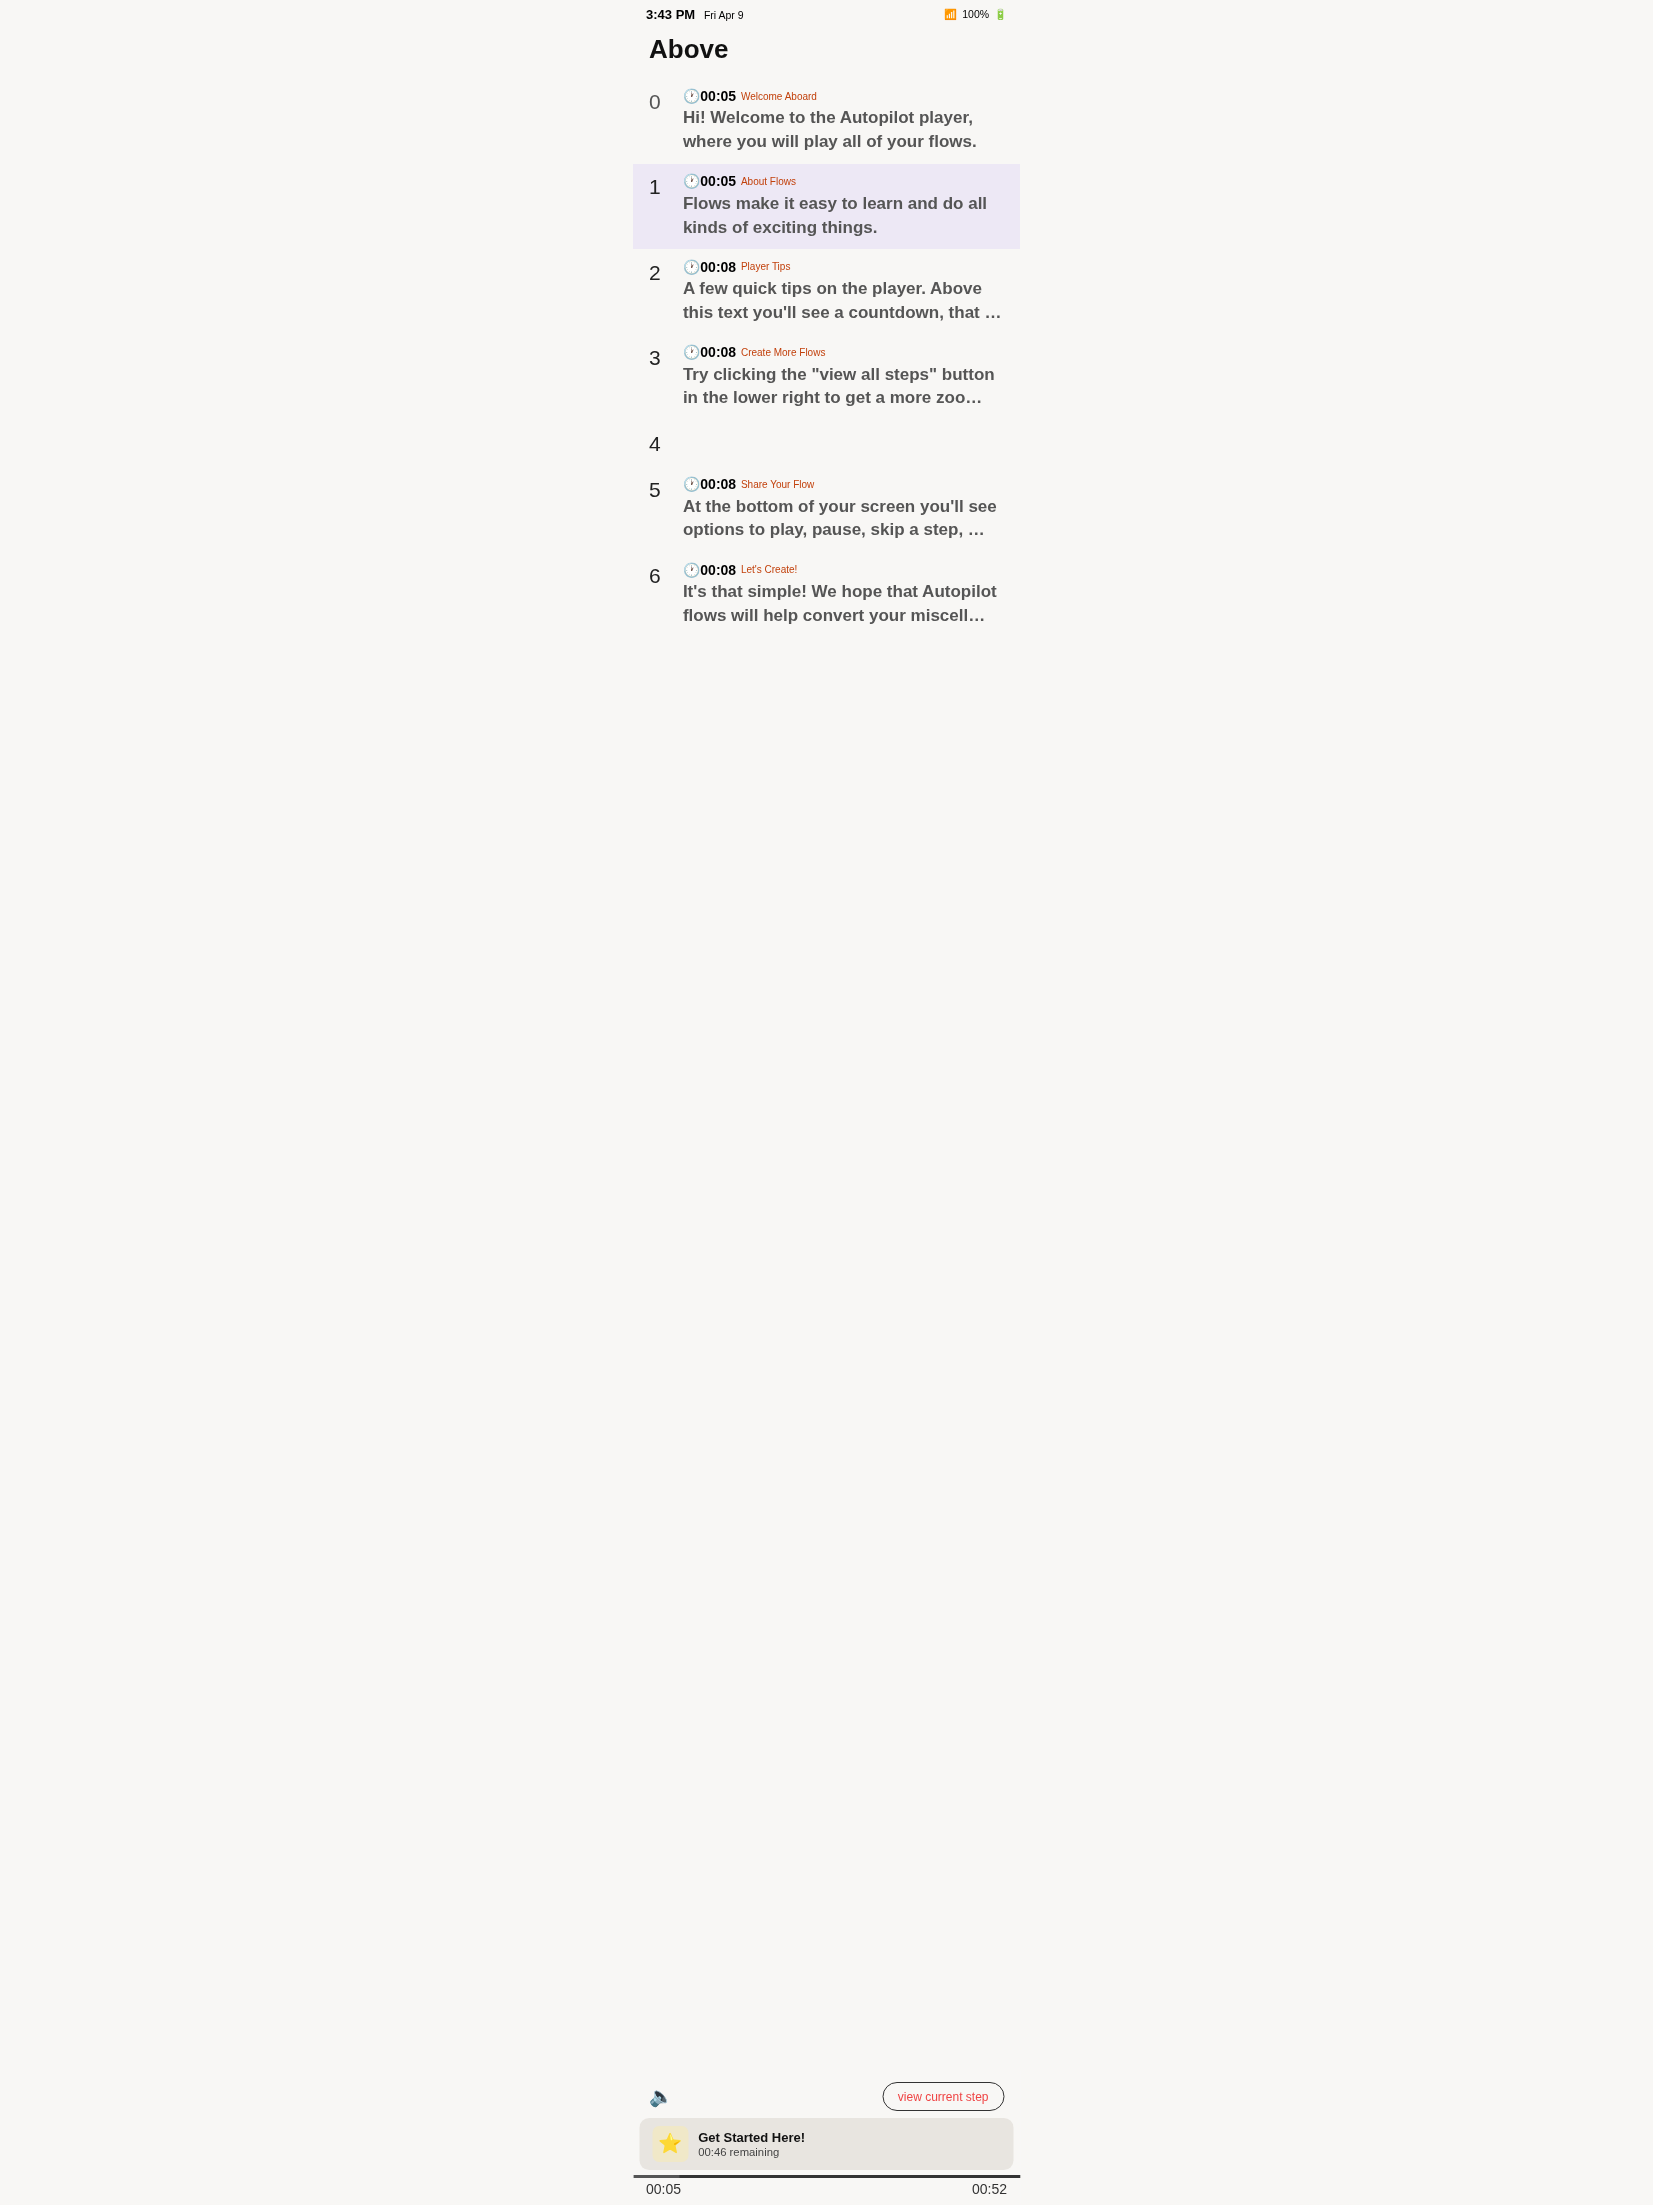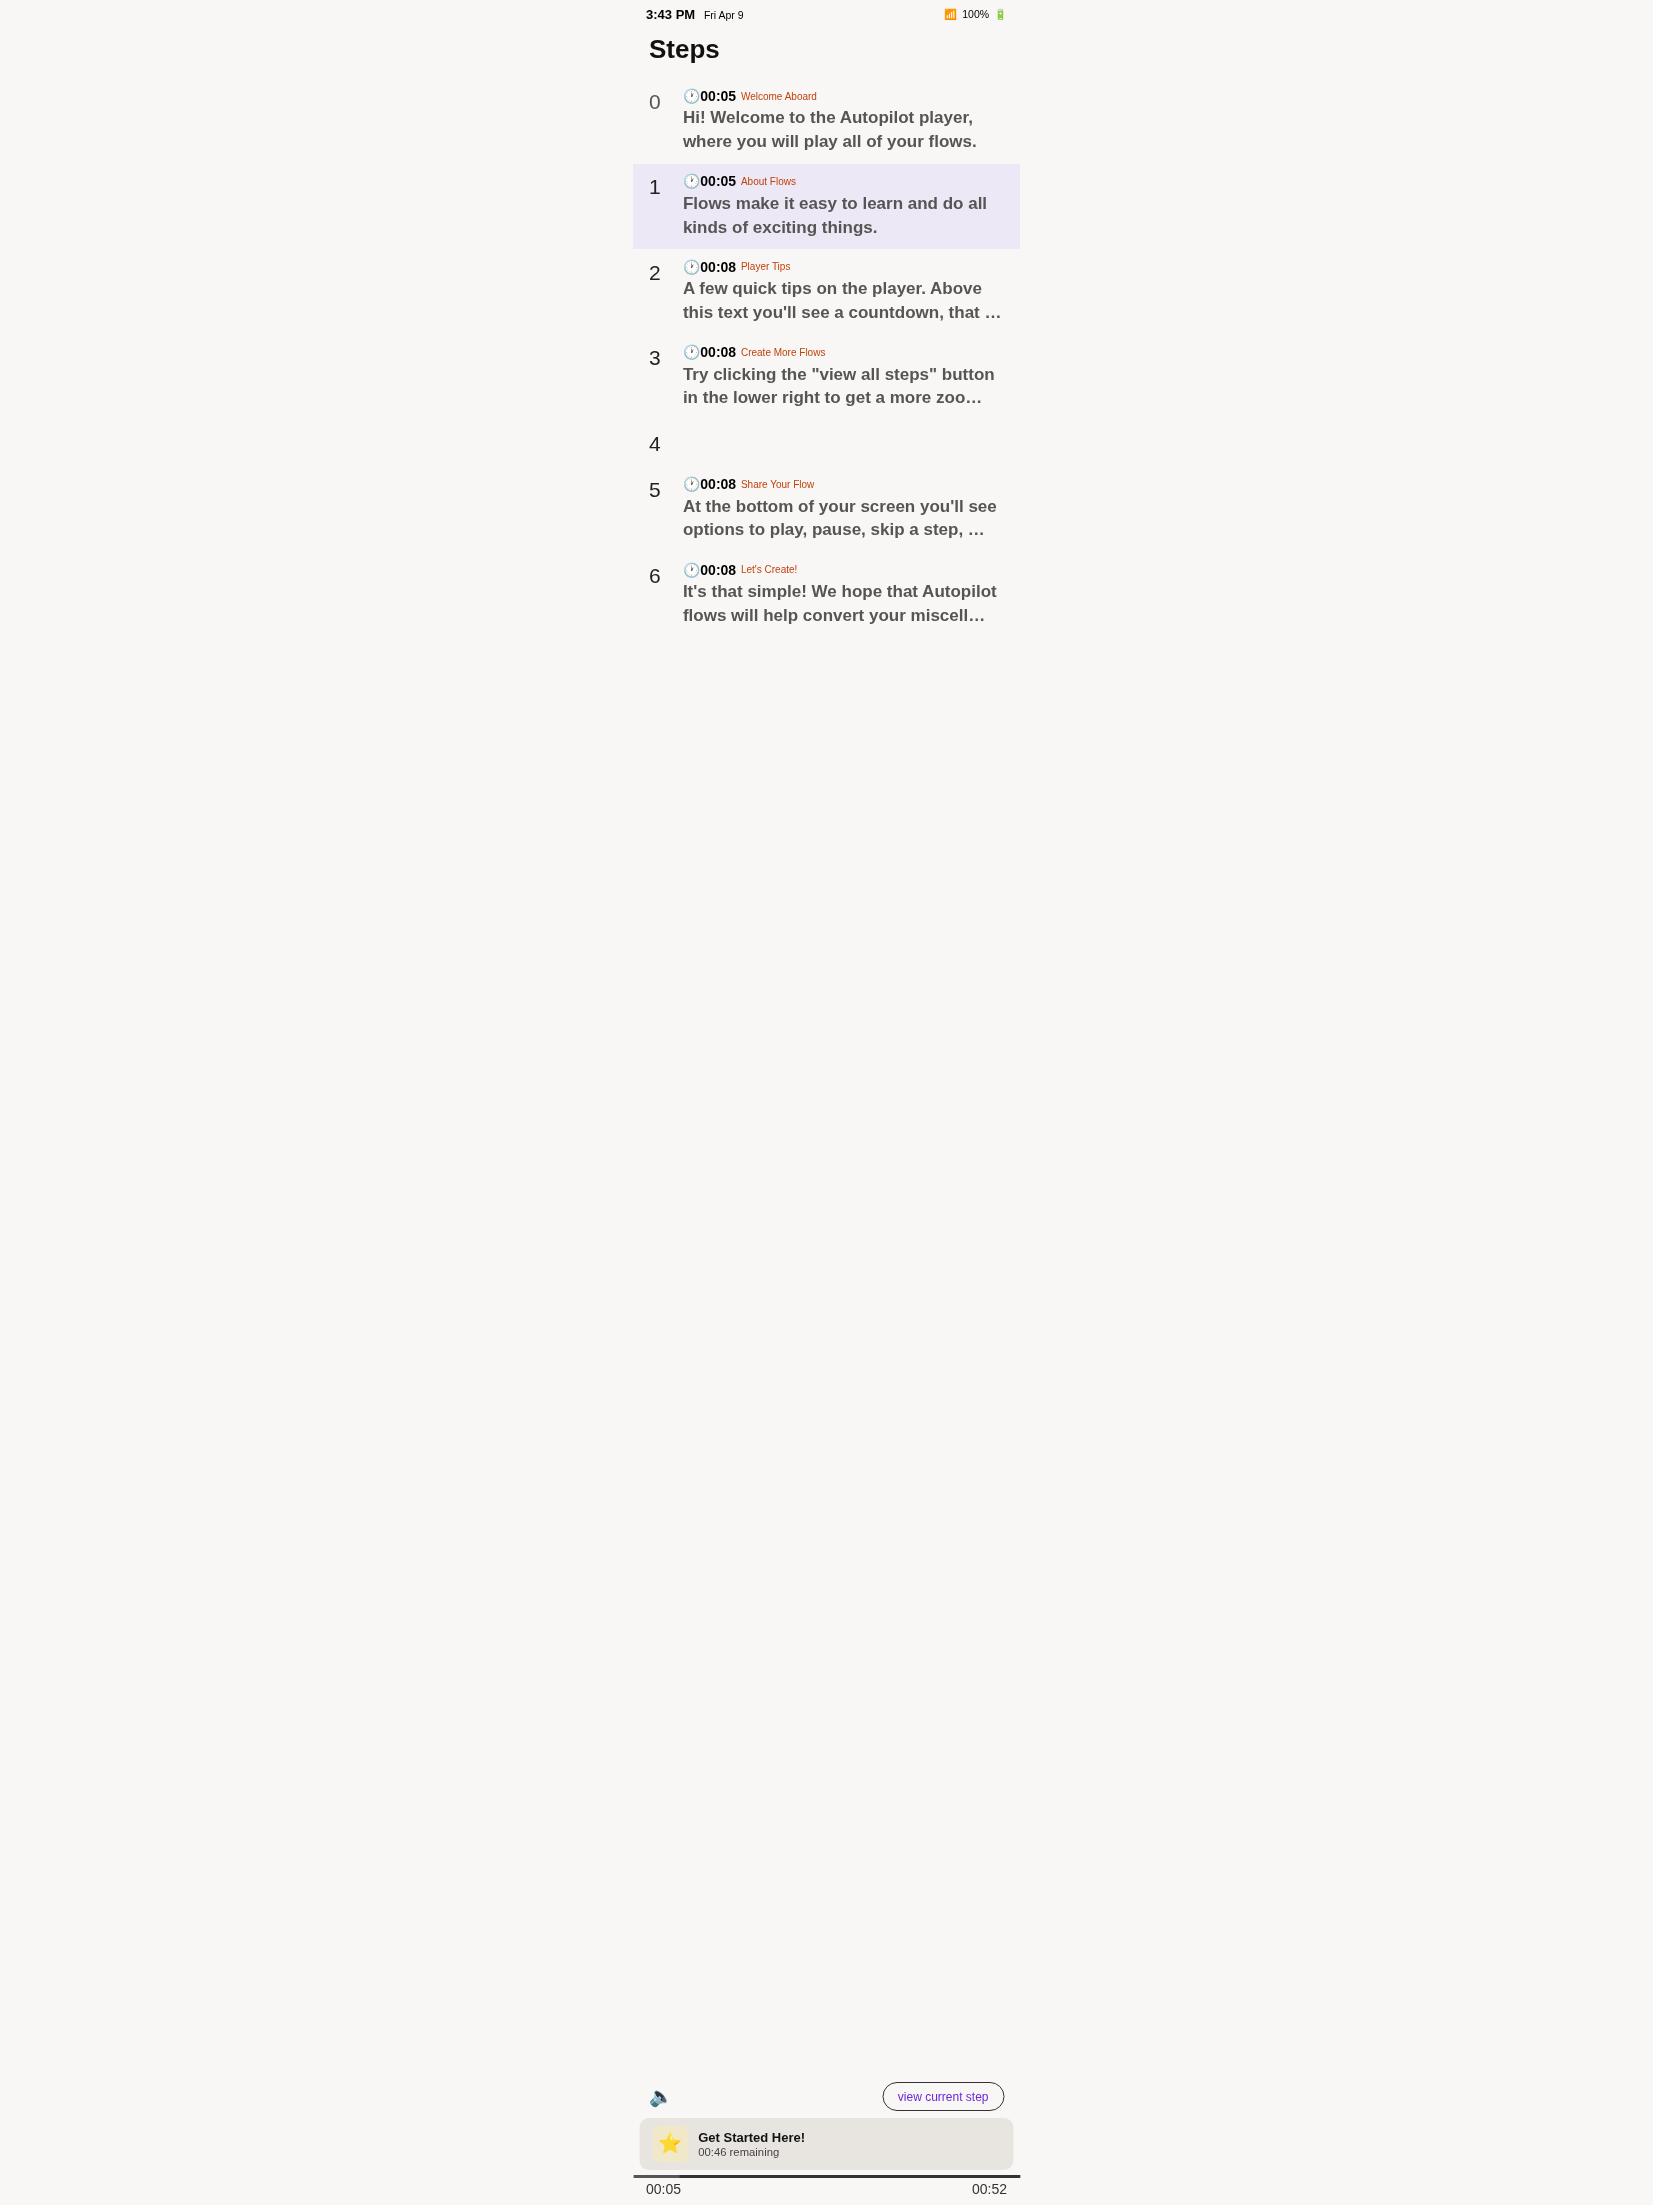--- a/index.html
+++ b/index.html
@@ -133,21 +133,21 @@
       color: #333;
     }
 
     .view-current-btn {
       background: none;
       border: 1.6px solid #333;
       border-radius: 40px;
       padding: 6.5px 14.5px;
       font-size: 12px;
       font-weight: 500;
-      color: #6d28d9;
+      color: #ef4444;
       cursor: pointer;
     }
 
     
     .now-playing {
       display: flex;
       align-items: center;
       gap: 9.7px;
       padding: 8px 13px;
       background: #e8e5e0;
@@ -276,21 +276,21 @@
     &nbsp;
     <span>Fri Apr 9</span>
   </div>
   <div class="status-bar-right">
     <span class="wifi-icon">📶</span>
     <span>100%</span>
     <span class="battery-icon">🔋</span>
   </div>
 </div>
 
-<h1 class="page-title">Steps</h1>
+<h1 class="page-title">Above</h1>
 
 <ul class="steps-list">
 <li class="step-item">
       <div class="step-number zero">0</div>
       <div class="step-content">
         <div class="step-header">
           <span class="duration-text">🕐00:05</span>
           <span class="step-title">Welcome Aboard</span>
         </div>
         <div class="step-description">Hi! Welcome to the Autopilot player, where you will play all of your flows.</div>

